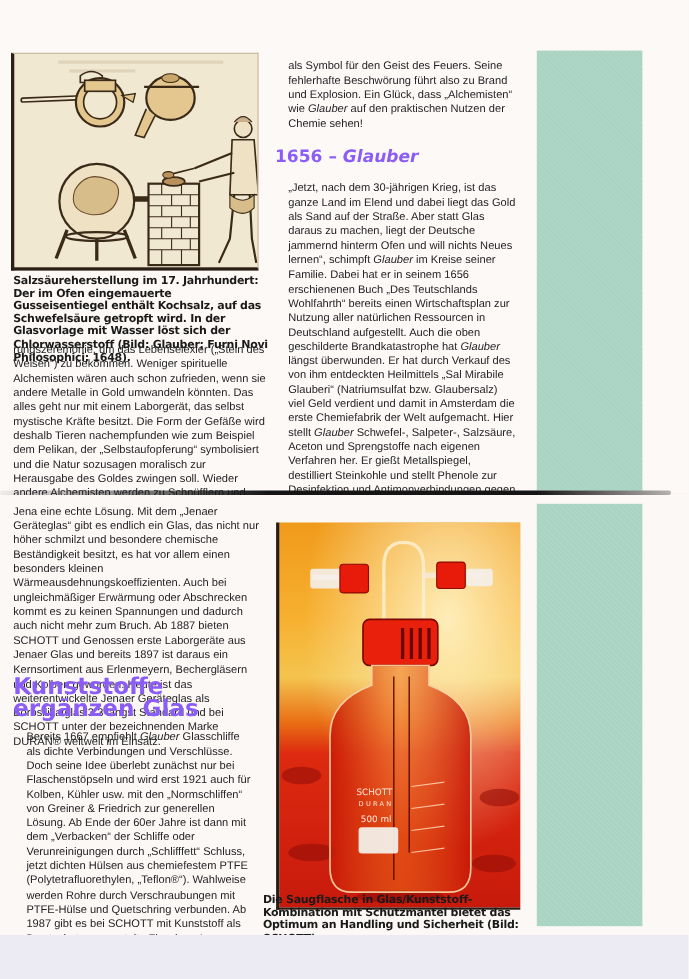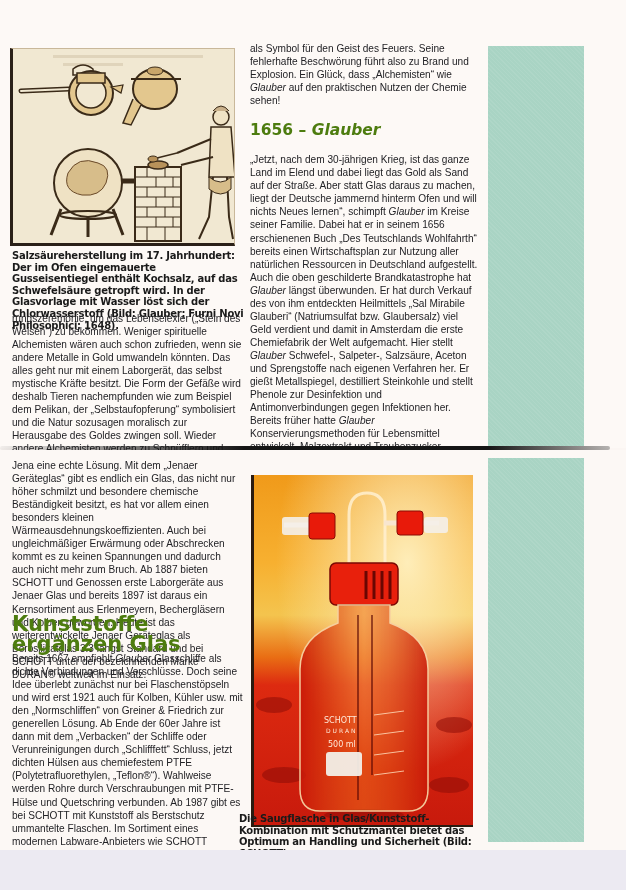--- a/index.html
+++ b/index.html
@@ -37,29 +37,29 @@
   }
   .green-top { left: 488px; top: 46px; width: 96px; height: 400px; }
   .green-bottom { left: 488px; top: 458px; width: 96px; height: 384px; }
 
   .col {
     position: absolute;
     font-size: 10.1px;
     line-height: 13.05px;
     color: #222226;
   }
-  .col p { margin: 0; }
+  .col p { margin: 12px; }
   .col-top-left { left: 12px; top: 312px; width: 232px; }
   .col-top-right { left: 250px; top: 42px; width: 232px; }
   .col-bottom-left { left: 12px; top: 459px; width: 232px; }
 
   .heading {
     font-family: "DejaVu Sans", sans-serif;
     font-weight: bold;
-    color: #4d7c0f;
+    color: #8b5cf6;
   }
   .h-glauber { font-size: 15.5px; line-height: 18px; margin: 14px 0 14px 0; }
   .h-glauber em { font-style: italic; }
   .h-kunst { position: absolute; left: 12px; top: 614px; font-size: 21px; line-height: 20px; width: 240px; }
   .col-bottom-left2 { left: 12px; top: 652px; width: 232px; }
 
   .caption {
     position: absolute;
     font-size: 10px;
     line-height: 11.6px;

